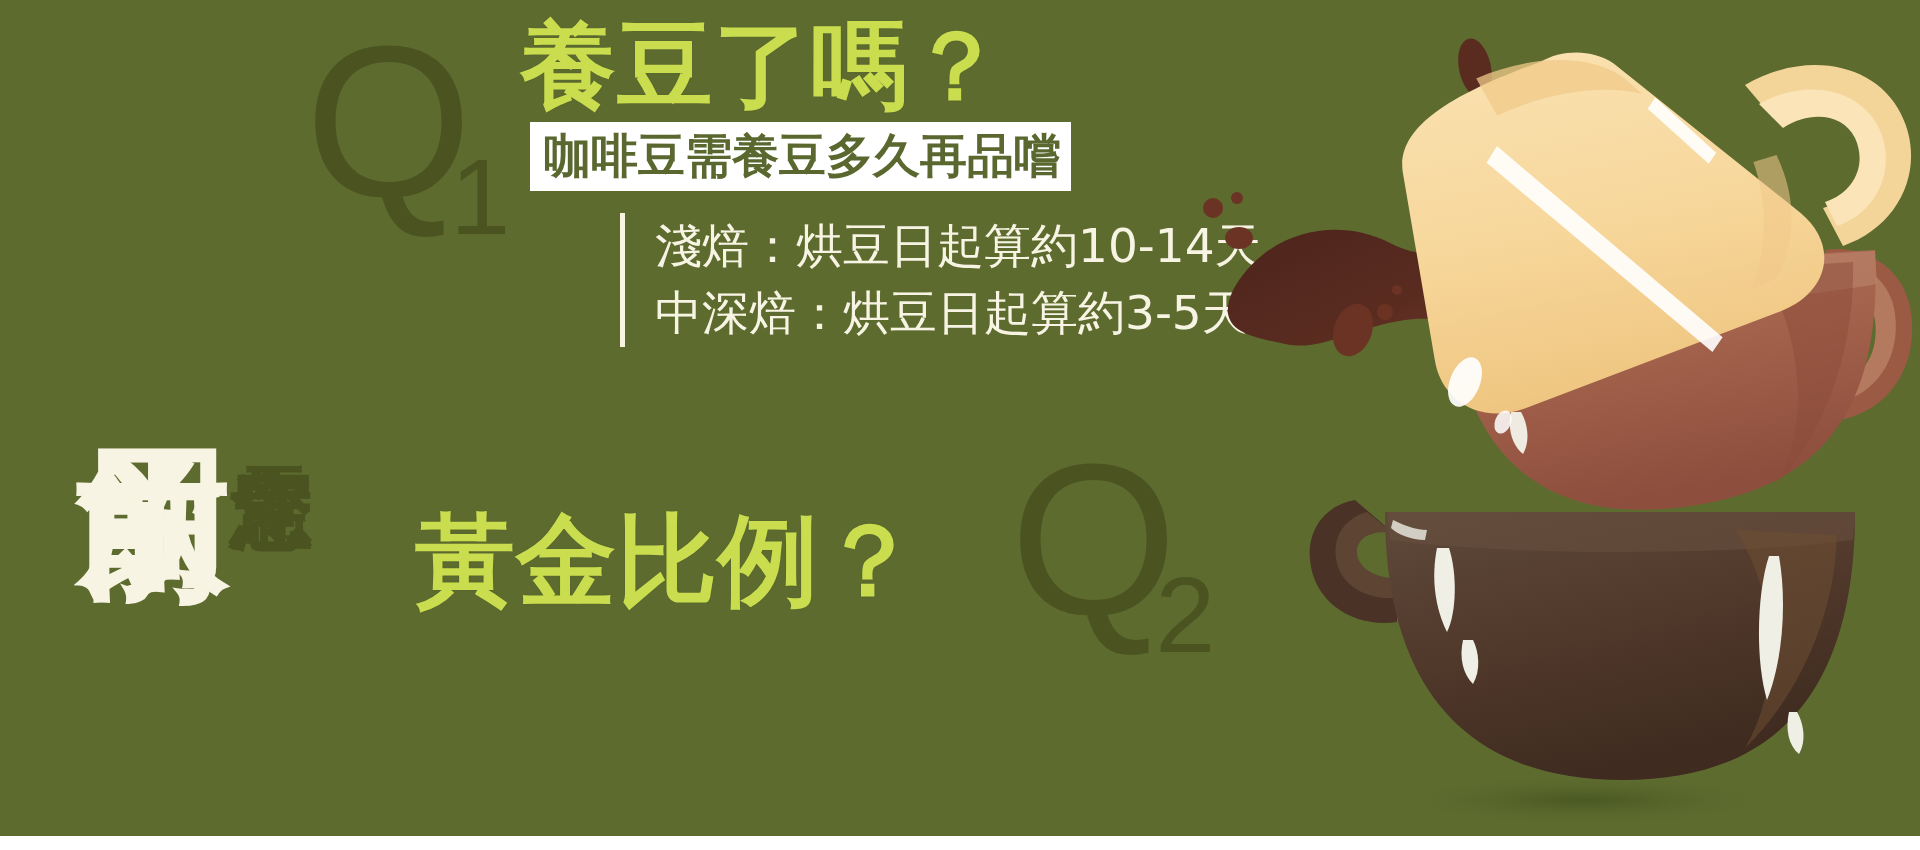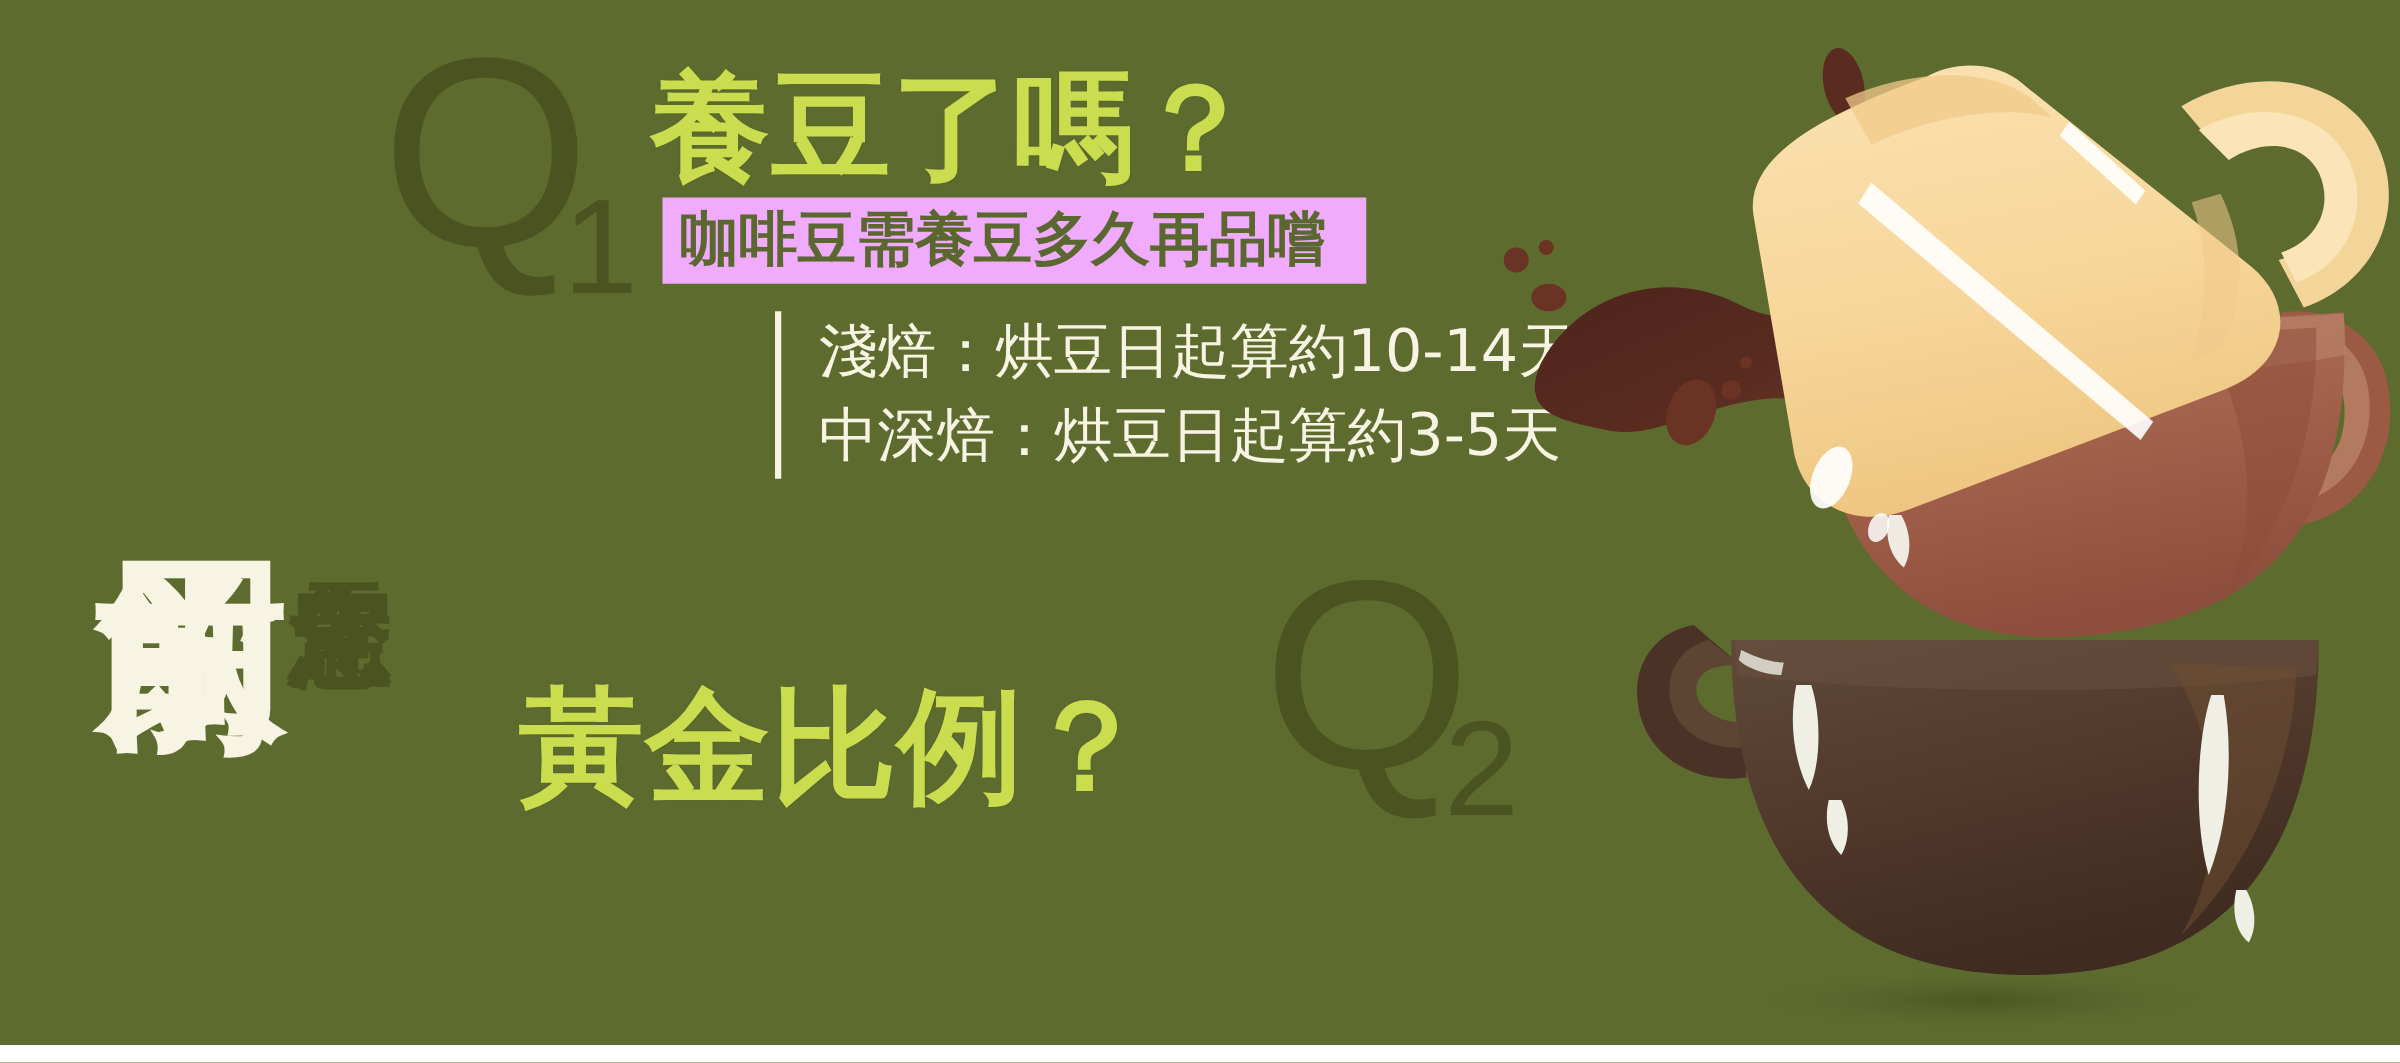--- a/index.html
+++ b/index.html
@@ -58,44 +58,44 @@
   .qmark .q-num {
     font-size: 108px;
     position: relative;
     left: -22px;
     top: 38px;
   }
   #q1-mark { left: 305px; top: 14px; }
   #q2-mark { left: 1010px; top: 432px; text-align: center; }
 
   
-  .section { position: absolute; margin-top: 36px; }
+  .section { position: absolute; }
   #q1-block { left: 520px; top: 18px; }
   #q2-block { left: 415px; top: 510px; }
 
   .heading {
     color: #c9dd4f;
     font-size: 96px;
     font-weight: 700;
     line-height: 1.02;
     letter-spacing: 1px;
     white-space: nowrap;
     font-family: "DejaVu Sans", "Liberation Sans", sans-serif;
     text-shadow: 0 0 2px rgba(0,0,0,0.10);
   }
   #q2-block .heading { font-size: 100px; }
 
   .orange-bar {
     display: inline-block;
-    background: #f0abfc;
+    background: #ffffff;
     color: #5a6830;
     font-size: 47px;
     font-weight: 700;
     line-height: 1.18;
-    padding: 6px 32px 8px 14px;
+    padding: 6px 10px 8px 14px;
     white-space: nowrap;
     font-family: "DejaVu Sans", "Liberation Sans", sans-serif;
   }
   #q1-block .orange-bar { margin-top: 6px; margin-left: 10px; }
   #q2-block .orange-bar { margin-top: 8px; margin-left: 0px; }
 
   .bullets {
     margin-top: 20px;
     border-left: 5px solid #f7f4e3;
     padding-left: 30px;

